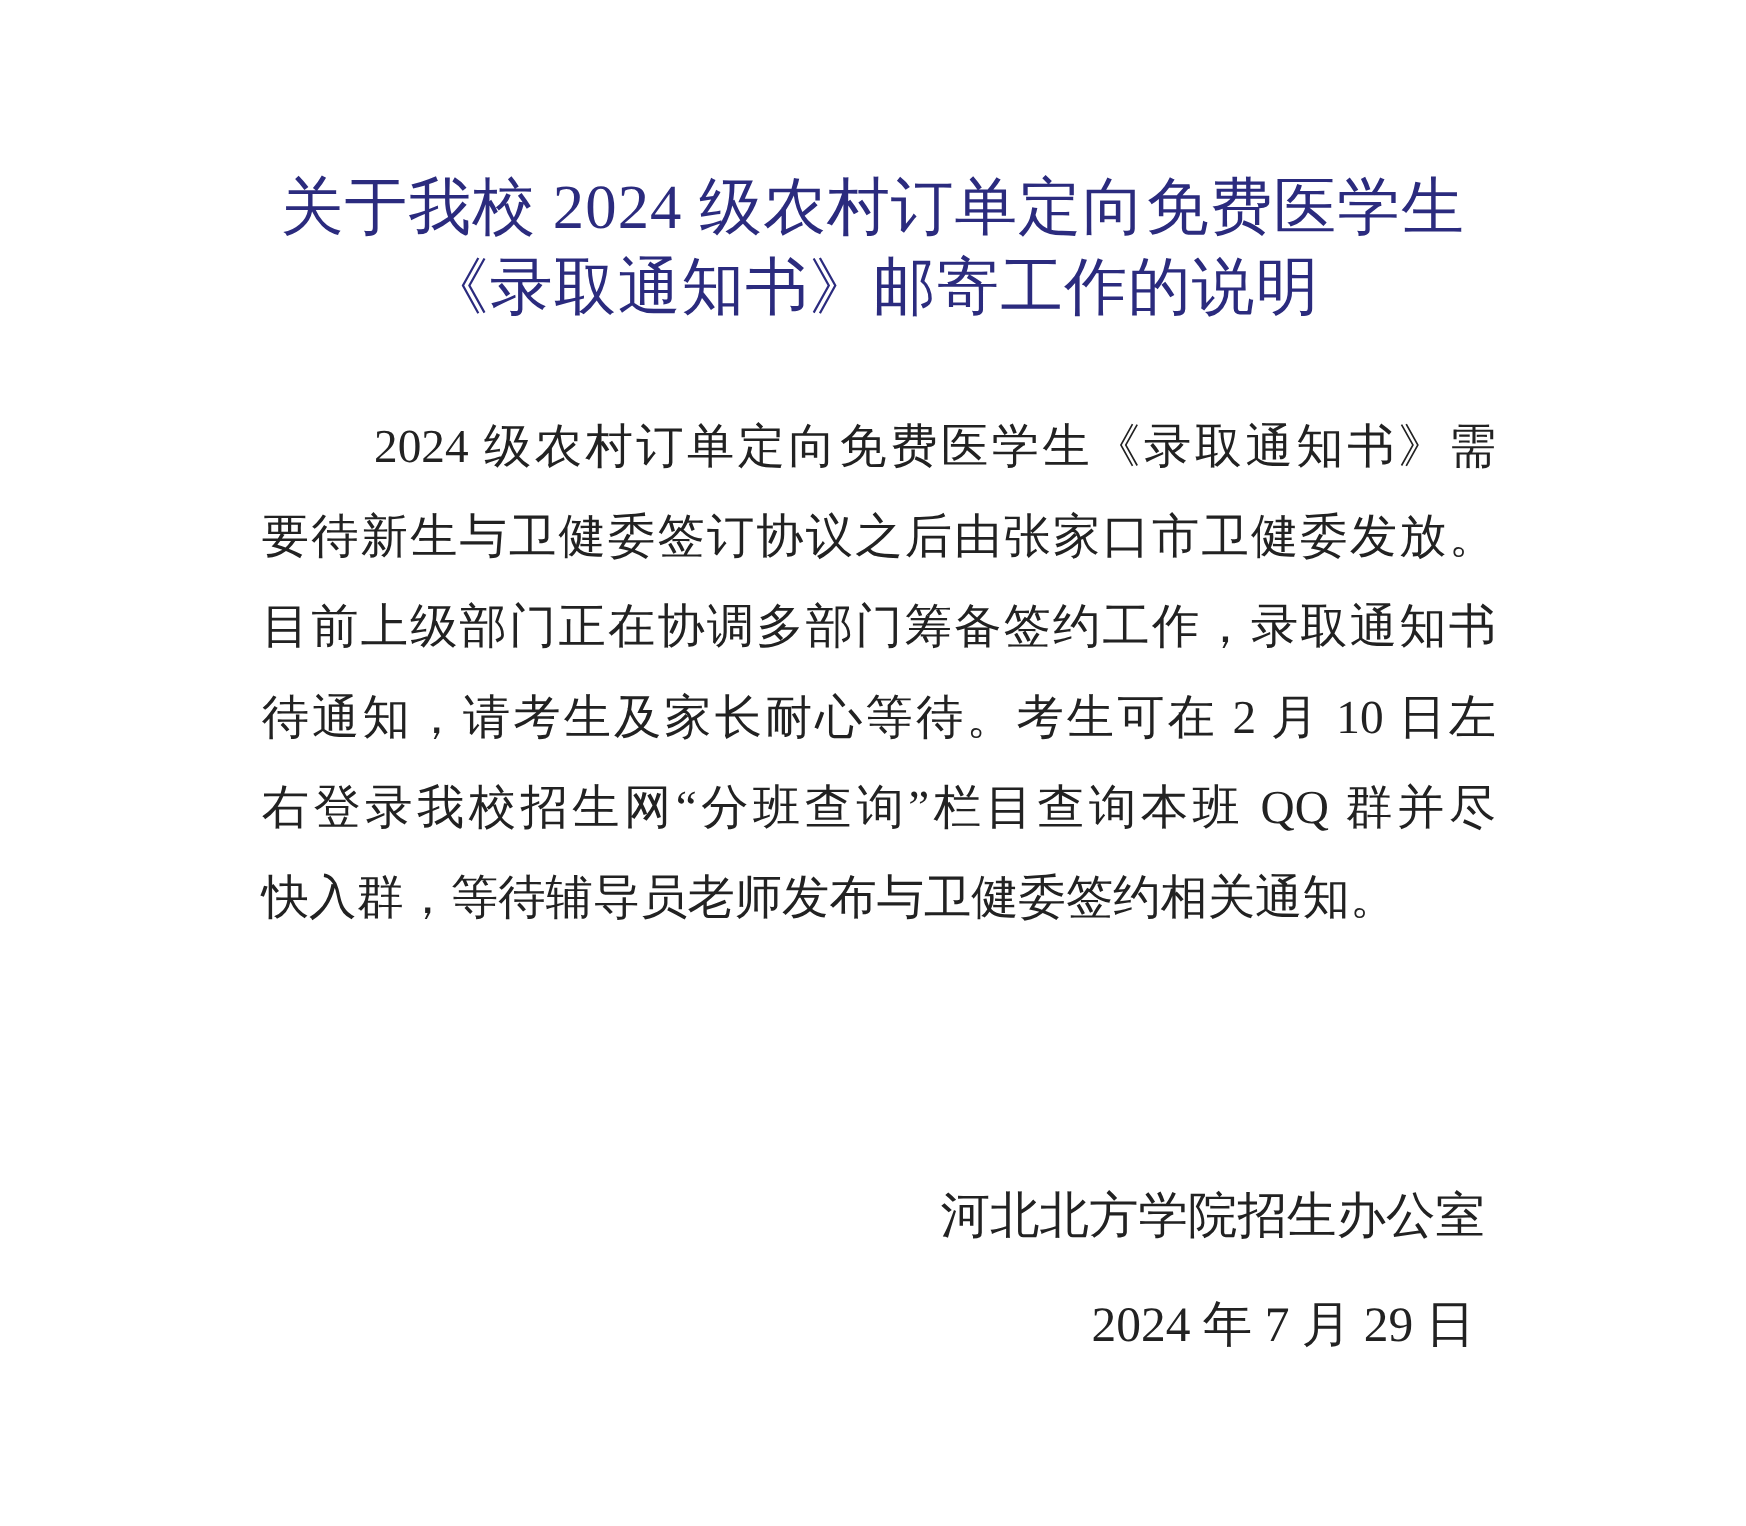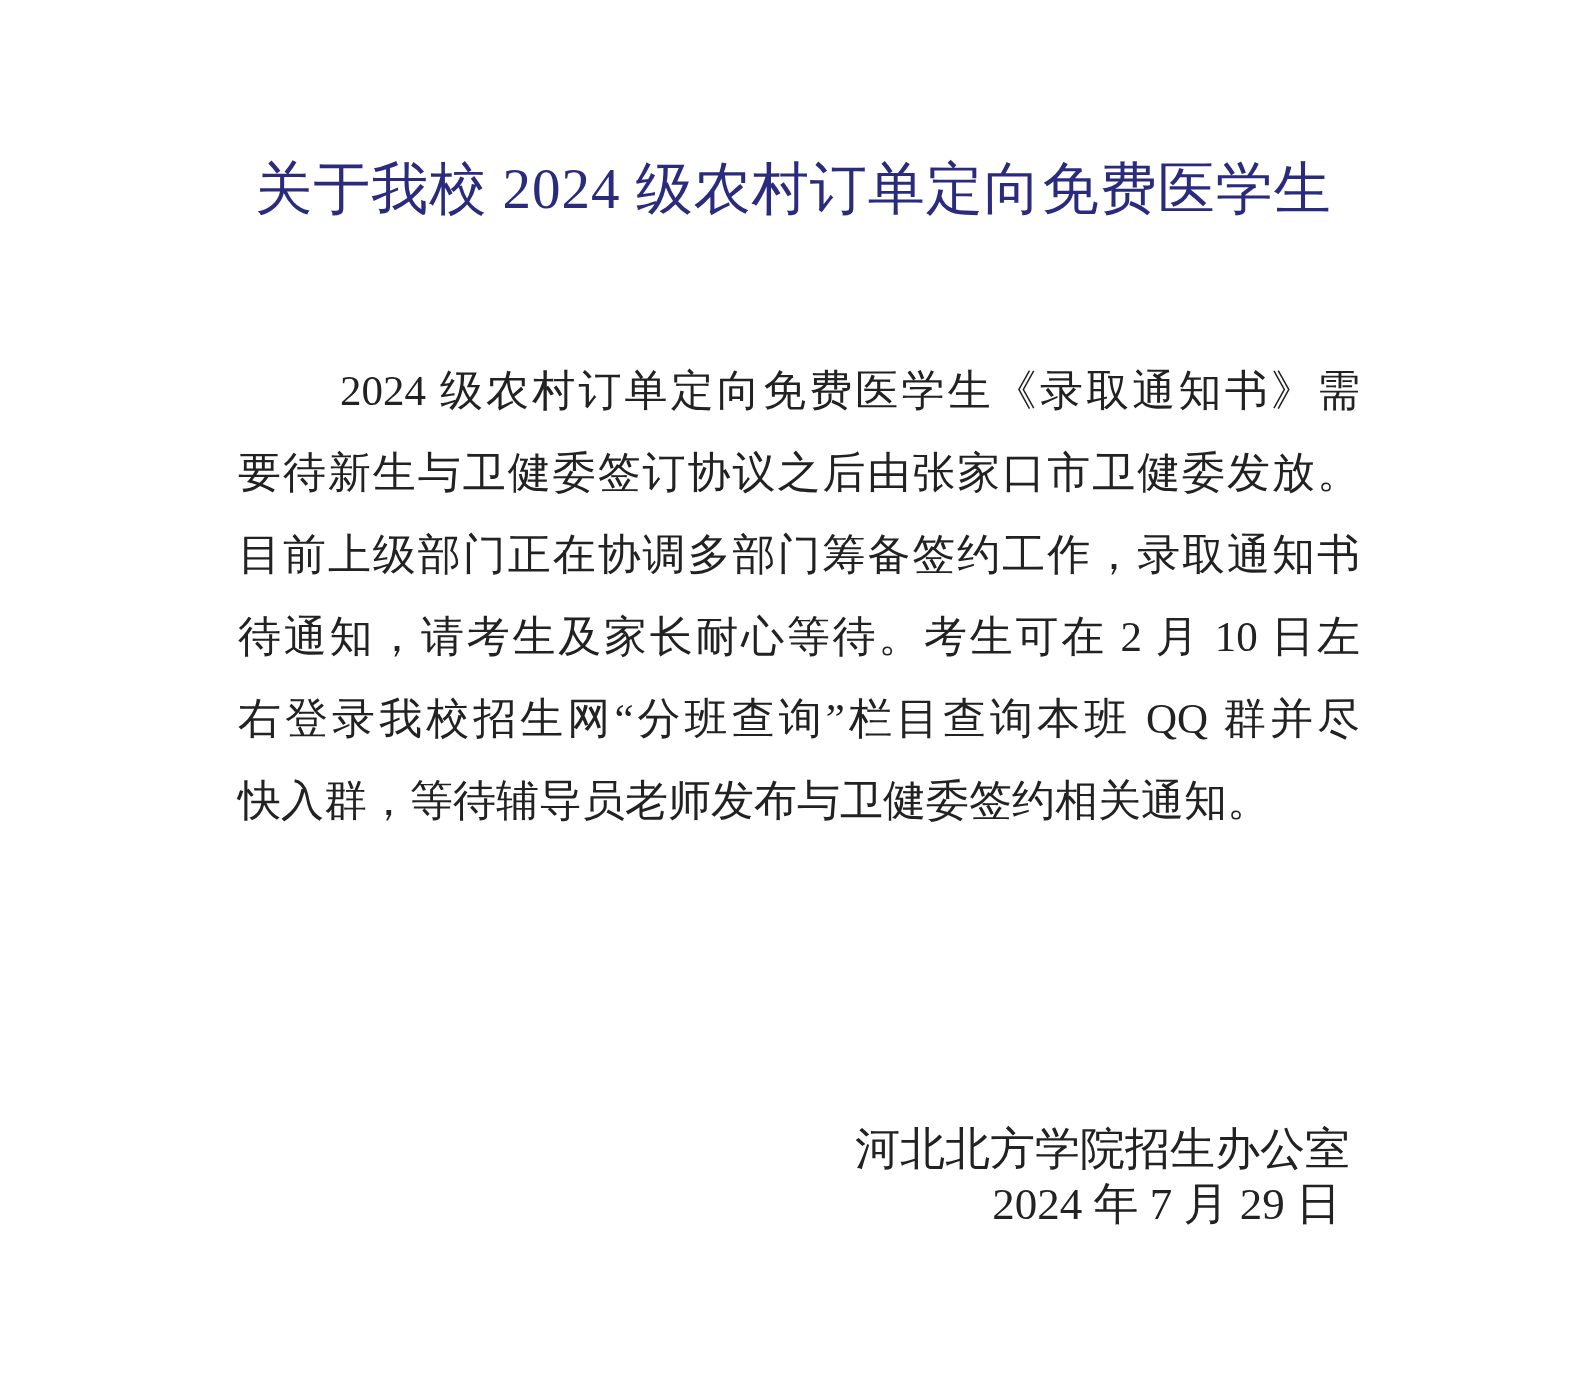--- a/index.html
+++ b/index.html
@@ -26,21 +26,21 @@
     width: 100%;
     text-align: center;
     color: var(--title-color, #2b2b7e);
     font-size: 57px;
     line-height: 73px;
     font-weight: 400;
     letter-spacing: 1px;
   }
   .doc-body {
     position: absolute;
-    top: 350px;
+    top: 366px;
     left: 238px;
     width: 1122px;
     color: var(--body-color, #222222);
     font-size: 43px;
     font-weight: 400;
   }
   .body-line {
     height: 82px;
     line-height: 82px;
     text-align: justify;
@@ -56,40 +56,40 @@
   }
   .signature {
     position: absolute;
     top: 1073px;
     left: 0;
     width: 1350px;
     text-align: right;
     color: var(--body-color, #222222);
     font-size: 45px;
     line-height: 64px;
-    margin-top: 44px;
   }
   .doc-date {
     position: absolute;
     top: 1172px;
     left: 0;
     width: 1341px;
     text-align: right;
     color: var(--body-color, #222222);
     font-size: 45px;
     line-height: 64px;
   }
 </style>
 </head>
 <body>
 
 <div class="page">
 
   <div class="doc-title">
     <div>关于我校 2024 级农村订单定向免费医学生</div>
+    <div>《录取通知书》邮寄工作的说明</div>
   </div>
 
   <div class="doc-body">
     <div class="body-line indent">2024 级农村订单定向免费医学生《录取通知书》需</div>
     <div class="body-line">要待新生与卫健委签订协议之后由张家口市卫健委发放。</div>
     <div class="body-line">目前上级部门正在协调多部门筹备签约工作，录取通知书</div>
     <div class="body-line">待通知，请考生及家长耐心等待。考生可在 2 月 10 日左</div>
     <div class="body-line">右登录我校招生网“分班查询”栏目查询本班 QQ 群并尽</div>
     <div class="body-line last">快入群，等待辅导员老师发布与卫健委签约相关通知。</div>
   </div>

